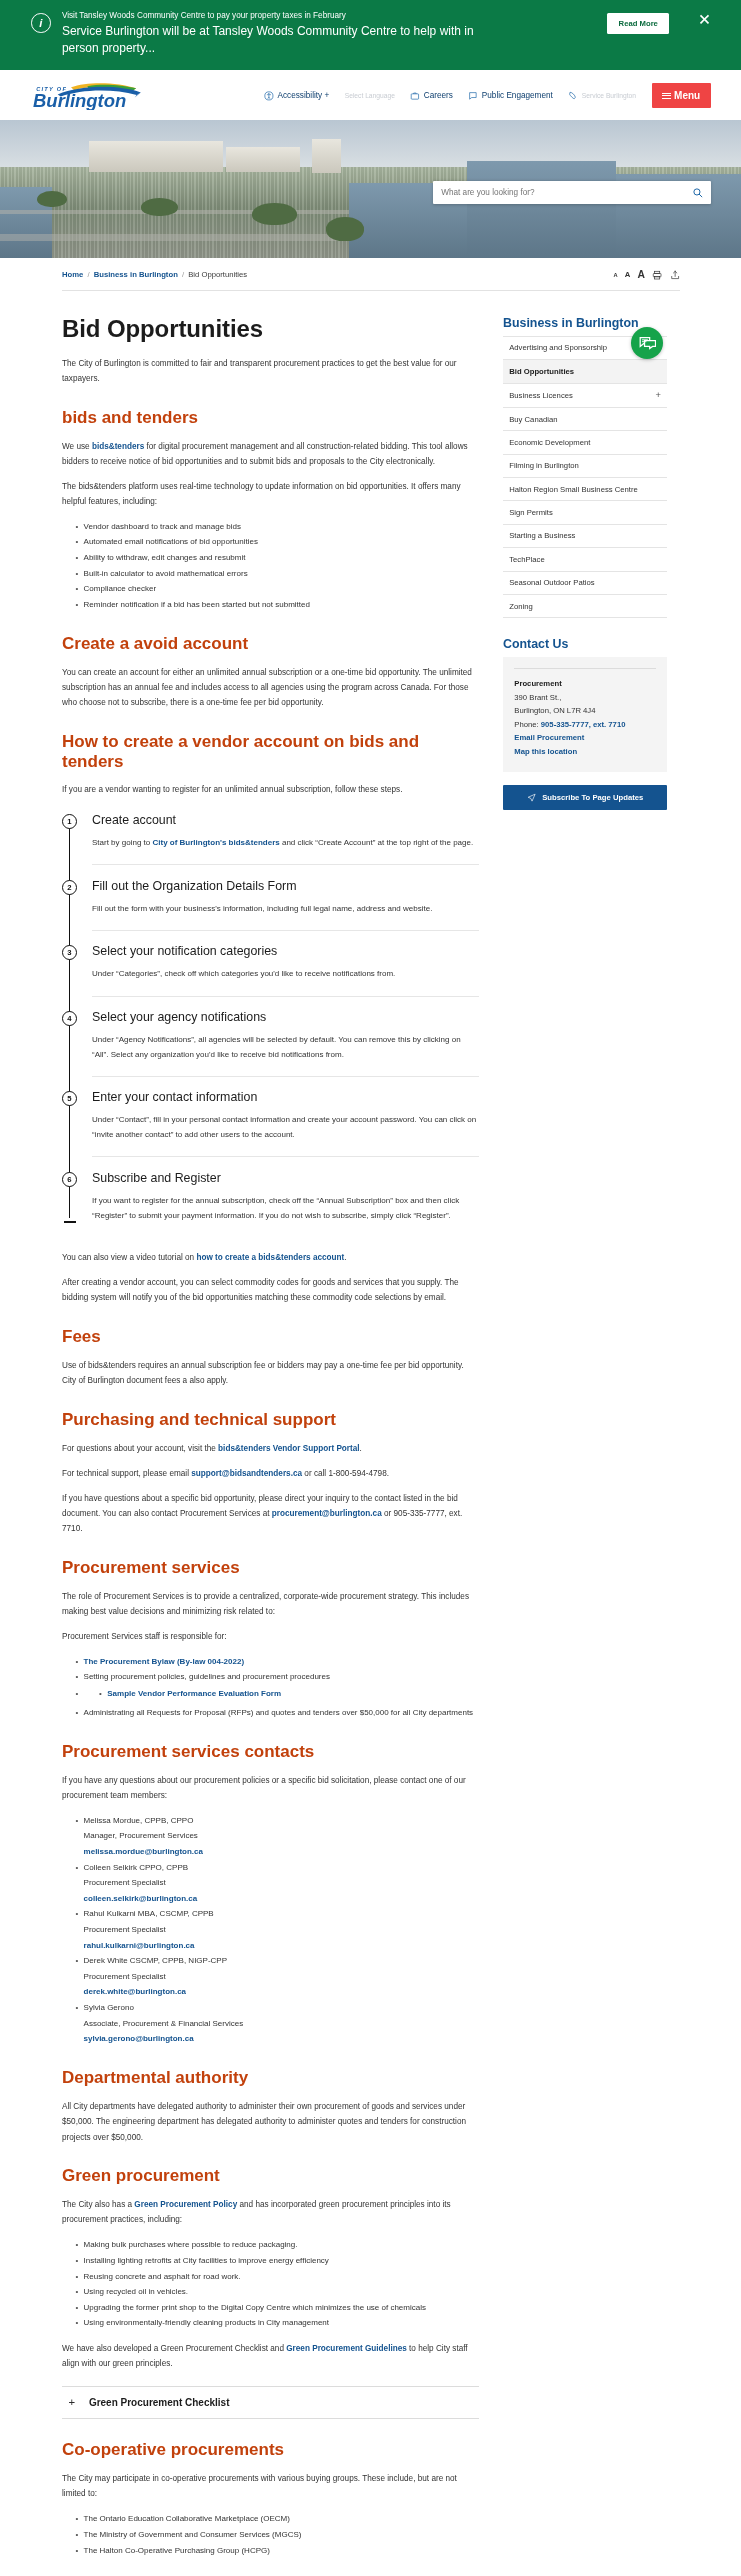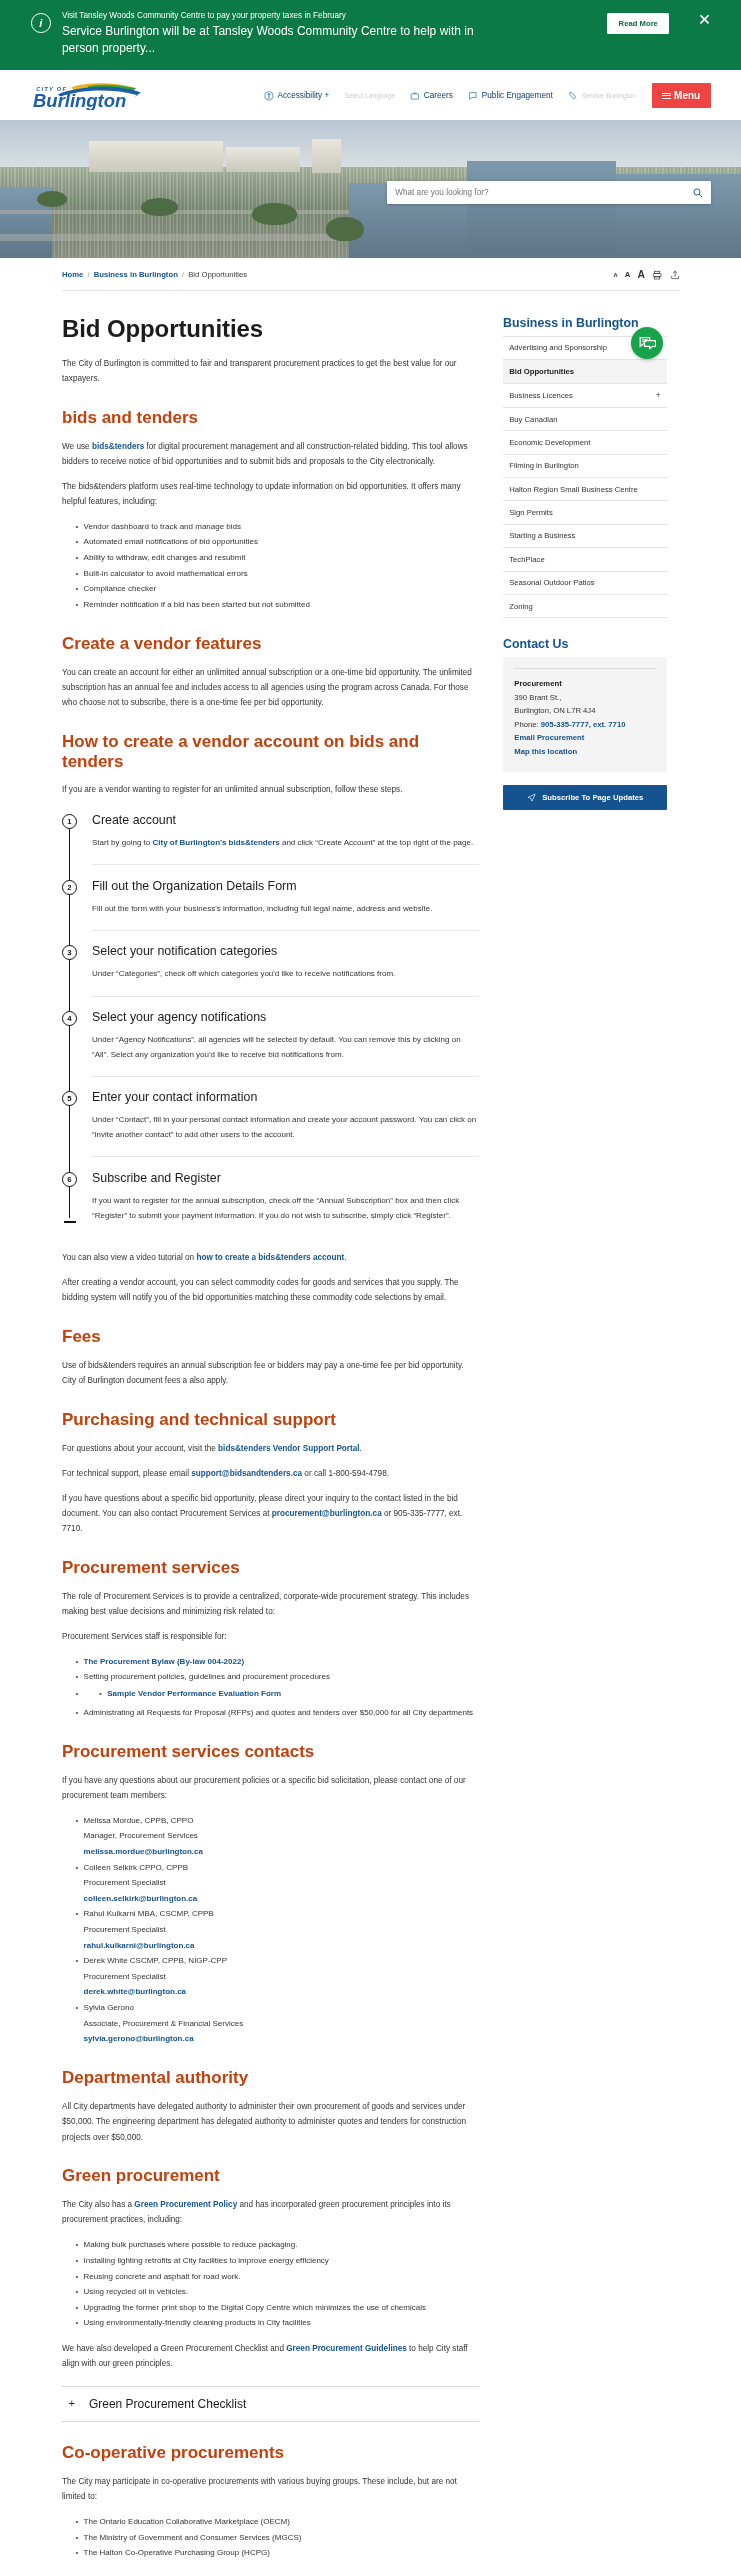--- a/index.html
+++ b/index.html
@@ -83,21 +83,21 @@
       linear-gradient(180deg,#a9b6a0 0%, #7f8d78 45%, #90968a 100%);
   }
   .bld { position:absolute; background:#cfd4d0; }
   .bld.g { background: linear-gradient(180deg,#7e99ad,#5d7688); }
   .bld.w { background: linear-gradient(180deg,#e8e6de,#cbc8bd); }
   .tree { position:absolute; border-radius:50% 50% 45% 45%; background:#4f6b43; }
   .road { position:absolute; background:#b2b2ac; }
 
   .hero-search {
     position: absolute; right: 31px; top: 61px;
-    width: 324px; background: #fff;
+    width: 278px; background: #fff;
     display: flex; align-items: center;
     padding: 5.7px 8.2px; border-radius: 1px;
     box-shadow: 0 0.5px 3.1px rgba(0,0,0,.22);
   }
   .hero-search input {
     flex: 1; border: none; outline: none; font-size: 8.2px;
     font-family: "Liberation Sans", sans-serif; color: #3b3b3b;
   }
   .hero-search .srch-ico { width: 11.3px; height: 11.3px; color: #1360a4; }
 
@@ -153,21 +153,21 @@
   .step:last-child .step-body { border-bottom: none; }
 
   
   .acc {
     border-top: 0.5px solid #dcdcdc; border-bottom: 0.5px solid #dcdcdc;
     margin-top: -0.5px;
   }
   .acc-item { display: flex; align-items: center; gap: 12.4px; padding: 9.8px 5.2px; cursor: pointer; border-bottom: 0.5px solid #dcdcdc;}
   .acc-item:last-child { border-bottom: none; }
   .acc-plus { font-size: 11.3px; color: #2b2b2b; width: 9.3px; text-align: center; line-height: 1;}
-  .acc-label { font-size: 12px; font-weight: normal; color: #1c1c1c; }
+  .acc-label { font-size: 10px; font-weight: bold; color: #1c1c1c; }
   .acc-standalone { border-top: 0.5px solid #dcdcdc; border-bottom: 0.5px solid #dcdcdc; margin: 14.4px 0 15.5px 0;}
 
   
   .side-title { font-size: 12.4px; font-weight: bold; color: #14538f; margin-bottom: 6.2px; }
   .side-nav { border-top: 0.5px solid #e4e4e4; }
   .side-nav li {
     list-style: none; border-bottom: 0.5px solid #e4e4e4;
     font-size: 7.7px; color: #333; padding: 6.7px 6.2px;
     display: flex; align-items: center; cursor: pointer;
   }
@@ -326,21 +326,21 @@
       <p class="body">The bids&amp;tenders platform uses real-time technology to update information on bid opportunities. It offers many helpful features, including:</p>
       <ul class="bul">
         <li>Vendor dashboard to track and manage bids</li>
         <li>Automated email notifications of bid opportunities</li>
         <li>Ability to withdraw, edit changes and resubmit</li>
         <li>Built-in calculator to avoid mathematical errors</li>
         <li>Compliance checker</li>
         <li>Reminder notification if a bid has been started but not submitted</li>
       </ul>
 
-      <h2 class="sec">Create a vendor features</h2>
+      <h2 class="sec">Create a avoid account</h2>
       <p class="body">You can create an account for either an unlimited annual subscription or a one-time bid opportunity. The unlimited subscription has an annual fee and includes access to all agencies using the program across Canada. For those who choose not to subscribe, there is a one-time fee per bid opportunity.</p>
 
       <h2 class="sec">How to create a vendor account on bids and tenders</h2>
       <p class="body">If you are a vendor wanting to register for an unlimited annual subscription, follow these steps.</p>
 
       <div class="steps">
         <div class="step">
           <div class="step-num">1</div>
           <div class="step-title">Create account</div>
           <div class="step-body">
@@ -443,21 +443,21 @@
       <h2 class="sec">Green procurement</h2>
       <p class="body">
         <span>The City also has a </span><a class="lnk">Green Procurement Policy</a><span> and has incorporated green procurement principles into its procurement practices, including:</span>
       </p>
       <ul class="bul">
         <li>Making bulk purchases where possible to reduce packaging.</li>
         <li>Installing lighting retrofits at City facilities to improve energy efficiency</li>
         <li>Reusing concrete and asphalt for road work.</li>
         <li>Using recycled oil in vehicles.</li>
         <li>Upgrading the former print shop to the Digital Copy Centre which minimizes the use of chemicals</li>
-        <li>Using environmentally-friendly cleaning products in City facilities</li>
+        <li>Using environmentally-friendly cleaning products in City management</li>
       </ul>
       <p class="body">
         <span>We have also developed a Green Procurement Checklist and </span><a class="lnk">Green Procurement Guidelines</a><span> to help City staff align with our green principles.</span>
       </p>
 
       <div class="acc acc-standalone">
         <div class="acc-item">
           <span class="acc-plus">+</span>
           <span class="acc-label">Green Procurement Checklist</span>
         </div>

